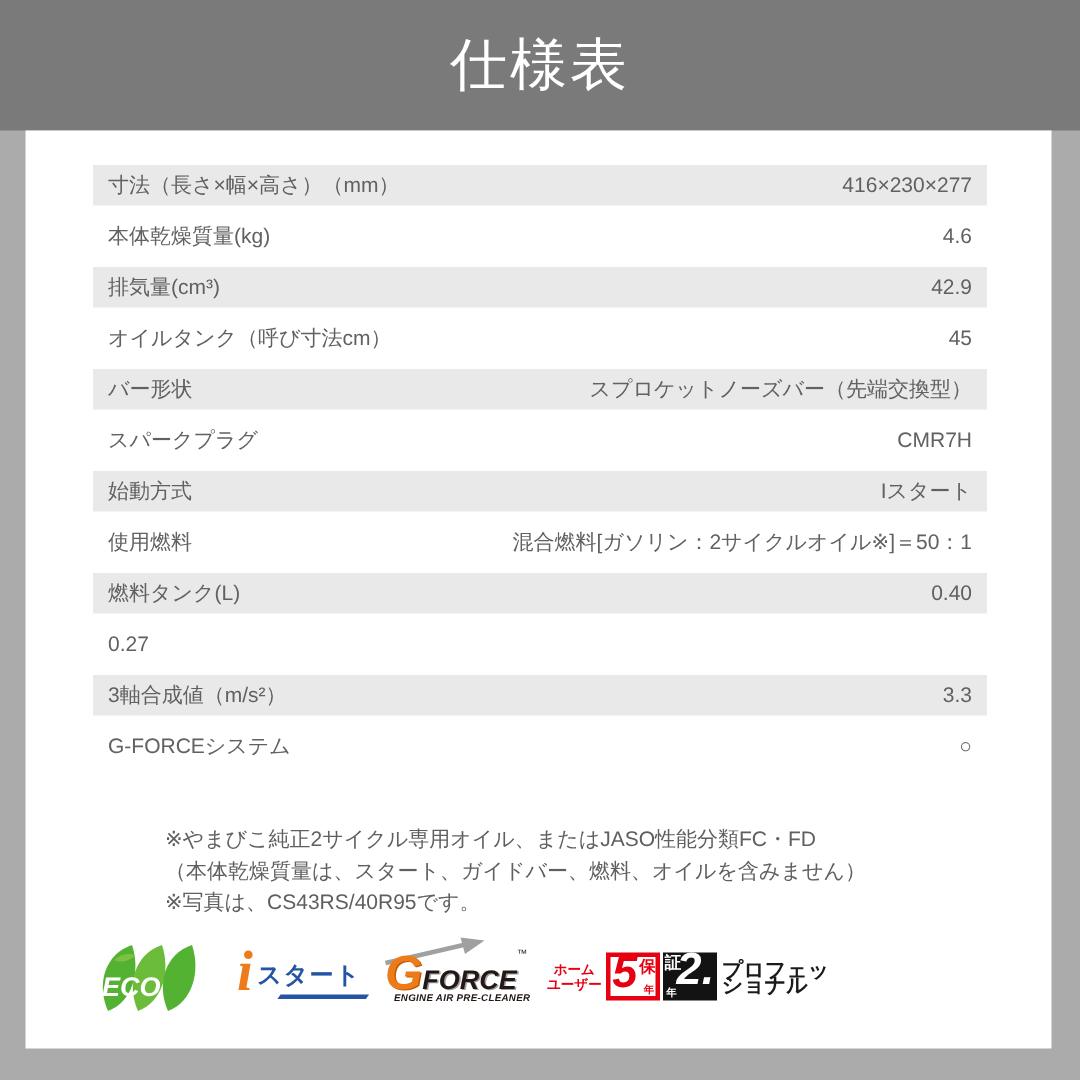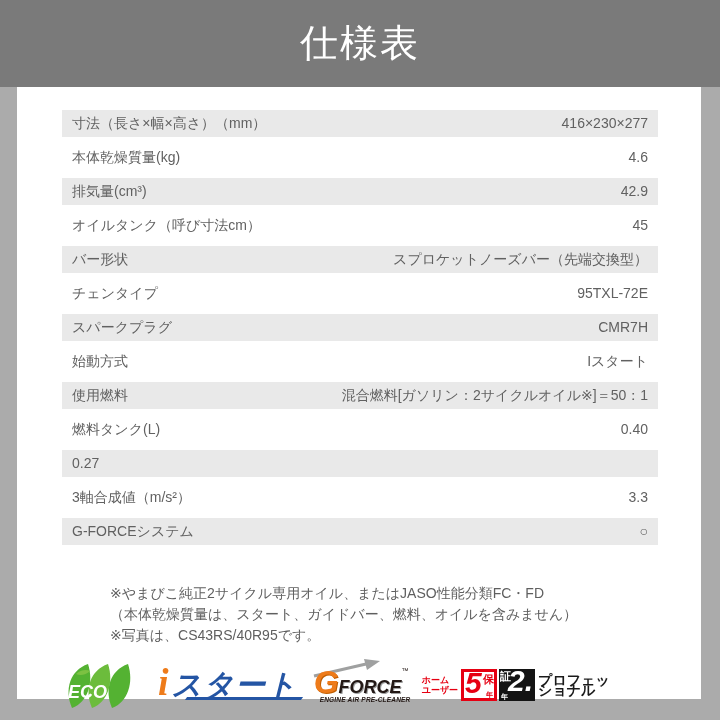--- a/index.html
+++ b/index.html
@@ -21,38 +21,38 @@
   
   .notes{margin-top:38px;font-size:14px;color:#5f5f5f;line-height:21px;margin-left:48px;}
   
   .logo-strip{margin-top:13px;display:flex;align-items:center;gap:16px;height:52px;}
   
   .eco-logo{flex:0 0 auto;}
   
   .istart{display:flex;align-items:flex-end;position:relative;padding-bottom:6px;}
   .istart .i-glyph{color:#ee7b1a;font-size:38px;line-height:28px;font-weight:bold;
     font-style:italic;font-family:"Liberation Serif","DejaVu Serif",serif;margin-right:3px;}
-  .istart .i-text{color:#2455a4;font-size:30px;font-weight:bold;font-style:italic;
+  .istart .i-text{color:#2455a4;font-size:16px;font-weight:bold;
     letter-spacing:1px;line-height:23px;}
   .istart .i-underline{position:absolute;left:28px;right:-4px;bottom:2px;height:3px;
     background:#2455a4;transform:skewX(-35deg);}
   
   .gforce{position:relative;width:92px;height:44px;flex:0 0 auto;}
   .gf-row{position:absolute;left:0;top:4px;white-space:nowrap;}
   .gf-g{font-size:32px;font-weight:bold;font-style:italic;color:#ee7b1a;
     text-shadow:1px 1px 0 #c05e00;line-height:30px;}
   .gf-force{font-size:18px;font-weight:bold;font-style:italic;color:#231815;
     letter-spacing:0px;text-shadow:1px 1px 0 #9fa0a0;}
   .gf-tm{font-size:7px;color:#231815;vertical-align:top;}
   .gf-sub{position:absolute;left:6px;top:33px;font-size:6.5px;font-weight:bold;
     font-style:italic;color:#231815;white-space:nowrap;letter-spacing:.2px;}
   .gf-arrow{position:absolute;left:-2px;top:-5px;pointer-events:none;}
   
   .warranty{display:flex;align-items:center;flex:0 0 auto;}
-  .w-home{color:#e60012;font-size:9px;font-weight:bold;line-height:10px;text-align:left;margin-right:3px;}
+  .w-home{color:#e60012;font-size:9px;font-weight:bold;line-height:10px;text-align:center;margin-right:3px;}
   .w-box5{position:relative;width:36px;height:32px;border:3px solid #e60012;background:#fff;box-sizing:border-box;}
   .w-five{position:absolute;left:1px;top:-5px;font-size:30px;font-weight:bold;font-style:italic;color:#e60012;line-height:32px;}
   .w-ho{position:absolute;right:0px;top:2px;font-size:11px;font-weight:bold;color:#e60012;line-height:11px;}
   .w-nen1{position:absolute;right:1px;bottom:0px;font-size:7px;font-weight:bold;color:#e60012;line-height:7px;}
   .w-box2{position:relative;width:36px;height:32px;background:#131313;margin-left:2px;}
   .w-sho{position:absolute;left:1px;top:2px;font-size:11px;font-weight:bold;color:#ffffff;line-height:11px;}
   .w-two{position:absolute;right:2px;top:-4px;font-size:30px;font-weight:bold;font-style:italic;color:#ffffff;line-height:32px;}
   .w-nen2{position:absolute;left:2px;bottom:1px;font-size:7px;font-weight:bold;color:#ffffff;line-height:7px;}
   .w-pro{color:#1a1a1a;font-size:14px;font-weight:bold;line-height:10px;margin-left:3px;}
 </style>
@@ -80,24 +80,20 @@
         <span class="cell-label">排気量(cm³)</span>
         <span class="cell-value">42.9</span>
       </div>
       <div class="spec-row">
         <span class="cell-label">オイルタンク（呼び寸法cm）</span>
         <span class="cell-value">45</span>
       </div>
       <div class="spec-row">
         <span class="cell-label">バー形状</span>
         <span class="cell-value">スプロケットノーズバー（先端交換型）</span>
-      </div>
-      <div class="spec-row">
-        <span class="cell-label">チェンタイプ</span>
-        <span class="cell-value">95TXL-72E</span>
       </div>
       <div class="spec-row">
         <span class="cell-label">スパークプラグ</span>
         <span class="cell-value">CMR7H</span>
       </div>
       <div class="spec-row">
         <span class="cell-label">始動方式</span>
         <span class="cell-value">Iスタート</span>
       </div>
       <div class="spec-row">

